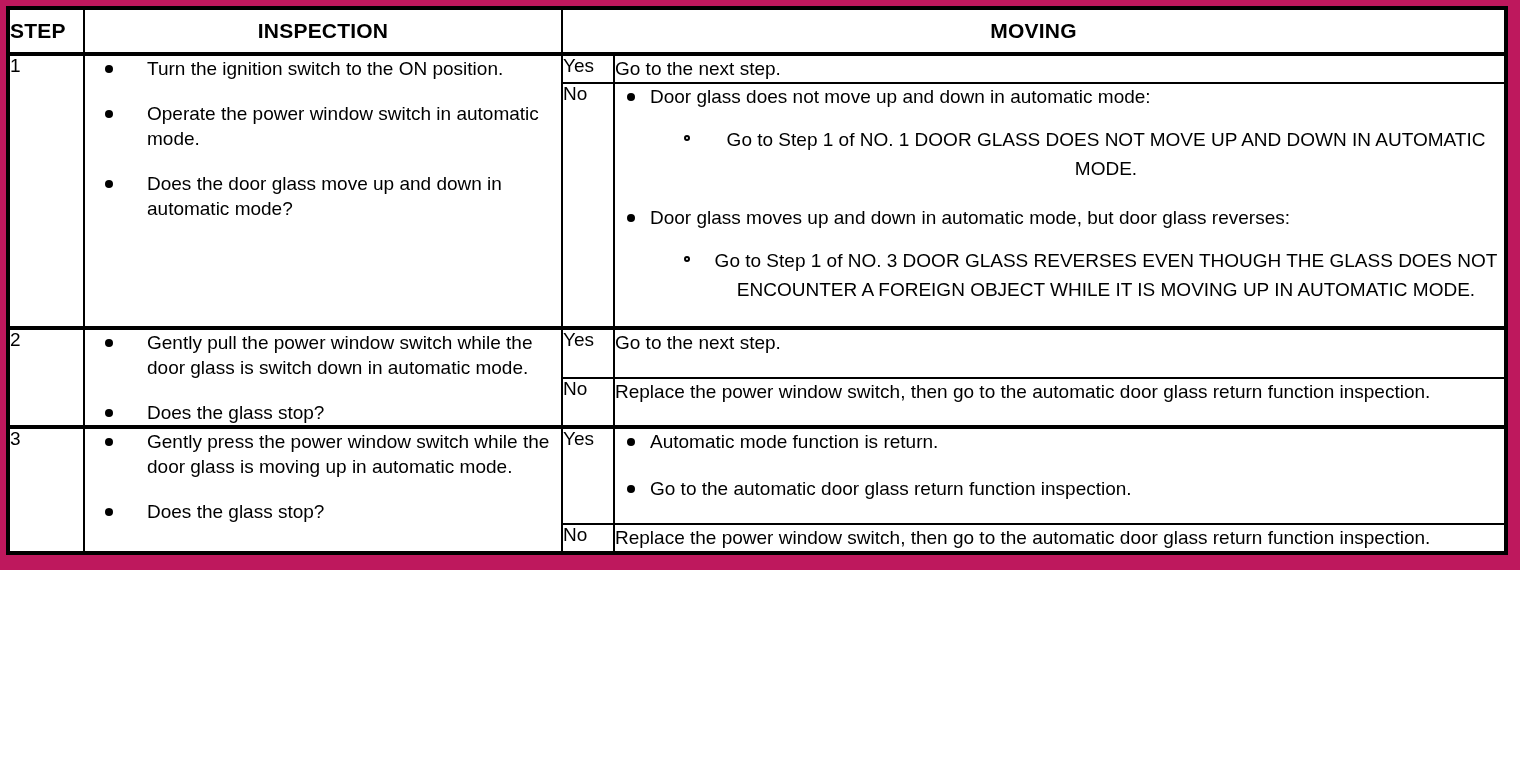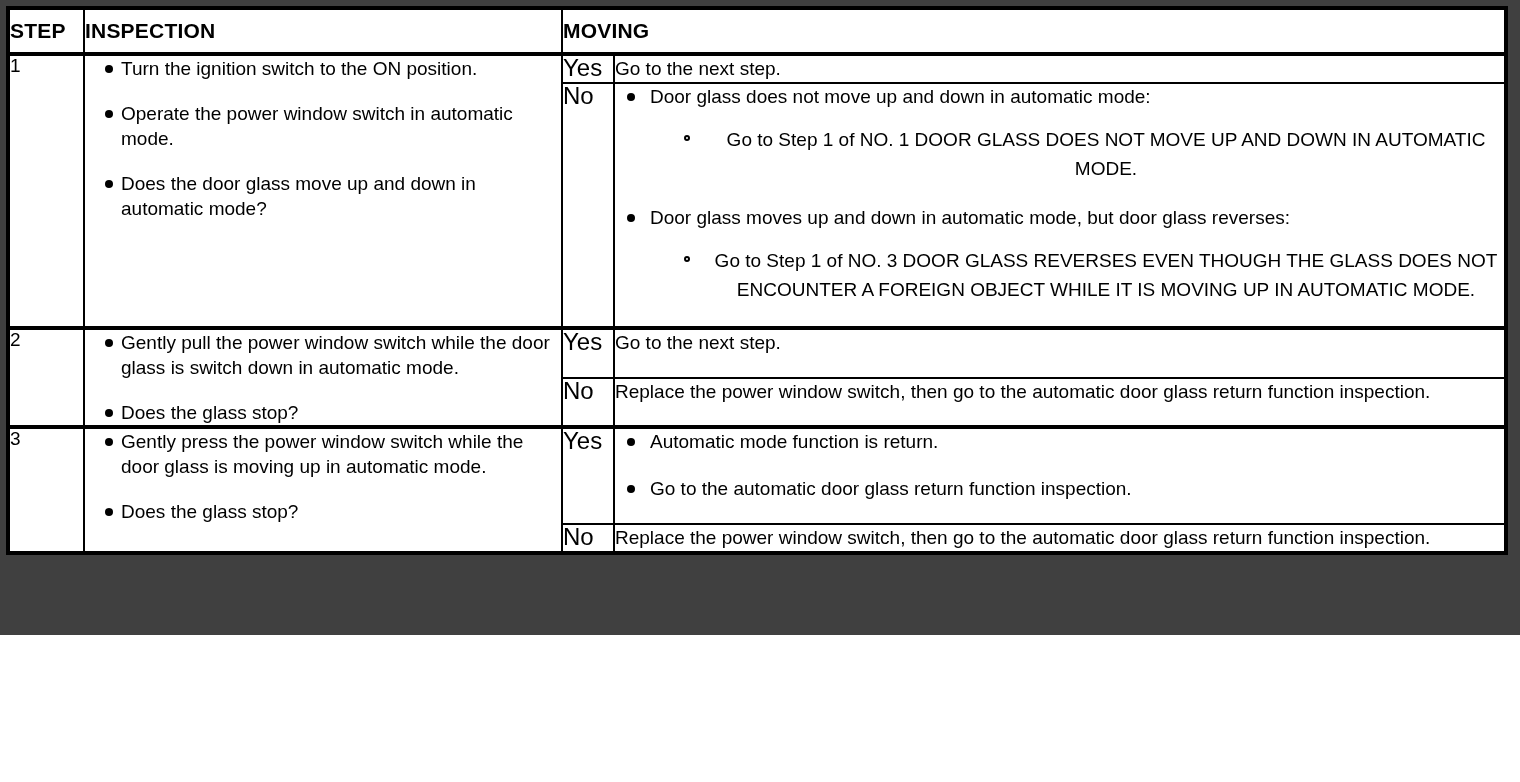--- a/index.html
+++ b/index.html
@@ -11,22 +11,22 @@
     width: 1520px;
     height: 782px;
     font-family: "Liberation Sans", sans-serif;
     color: #000000;
     -webkit-font-smoothing: none;
   }
 
   #sheet {
     position: relative;
     width: 1520px;
-    height: 635px;
-    background: #404040;
+    height: 570px;
+    background: #be185d;
   }
 
   table.dtc {
     position: absolute;
     left: 6px;
     top: 6px;
     width: 1502px;
     border-collapse: collapse;
     table-layout: fixed;
     background: #ffffff;
@@ -57,41 +57,41 @@
     font-weight: bold;
     letter-spacing: 0.2px;
     height: 42px;
     line-height: 42px;
     padding: 0;
   }
   th.hd-step {
     text-align: left;
     padding-left: 6px;
   }
-  th.hd-center { text-align: left; }
+  th.hd-center { text-align: center; }
 
   
   tr.hdrow th { border-bottom: 4px solid #000000; }
 
   
   td.stepcell {
     font-size: 19px;
     line-height: 1.0;
     padding: 6px 0 0 6px;
     text-align: left;
   }
 
   
   td.inspcell {
     padding: 8px 8px 10px 8px;
   }
 
   
   td.yncell {
-    font-size: 24px;
+    font-size: 19px;
     line-height: 1.0;
     padding: 7px 0 0 4px;
     text-align: left;
     white-space: nowrap;
   }
 
   
   td.actcell {
     padding: 7px 10px 10px 8px;
   }
@@ -119,21 +119,21 @@
     position: absolute;
     left: 12px;
     top: 9px;
     width: 8px;
     height: 8px;
     border-radius: 50%;
     background: #000000;
   }
 
   
-  td.inspcell ul.bl > li { padding-left: 36px; }
+  td.inspcell ul.bl > li { padding-left: 62px; }
   td.inspcell ul.bl > li::before { left: 20px; }
 
   
   td.actcell ul.bl > li { margin-bottom: 22px; }
   td.actcell ul.bl > li::before { left: 12px; }
 
   
   ul.subbl {
     list-style: none;
     margin: 16px 0 0 0;

